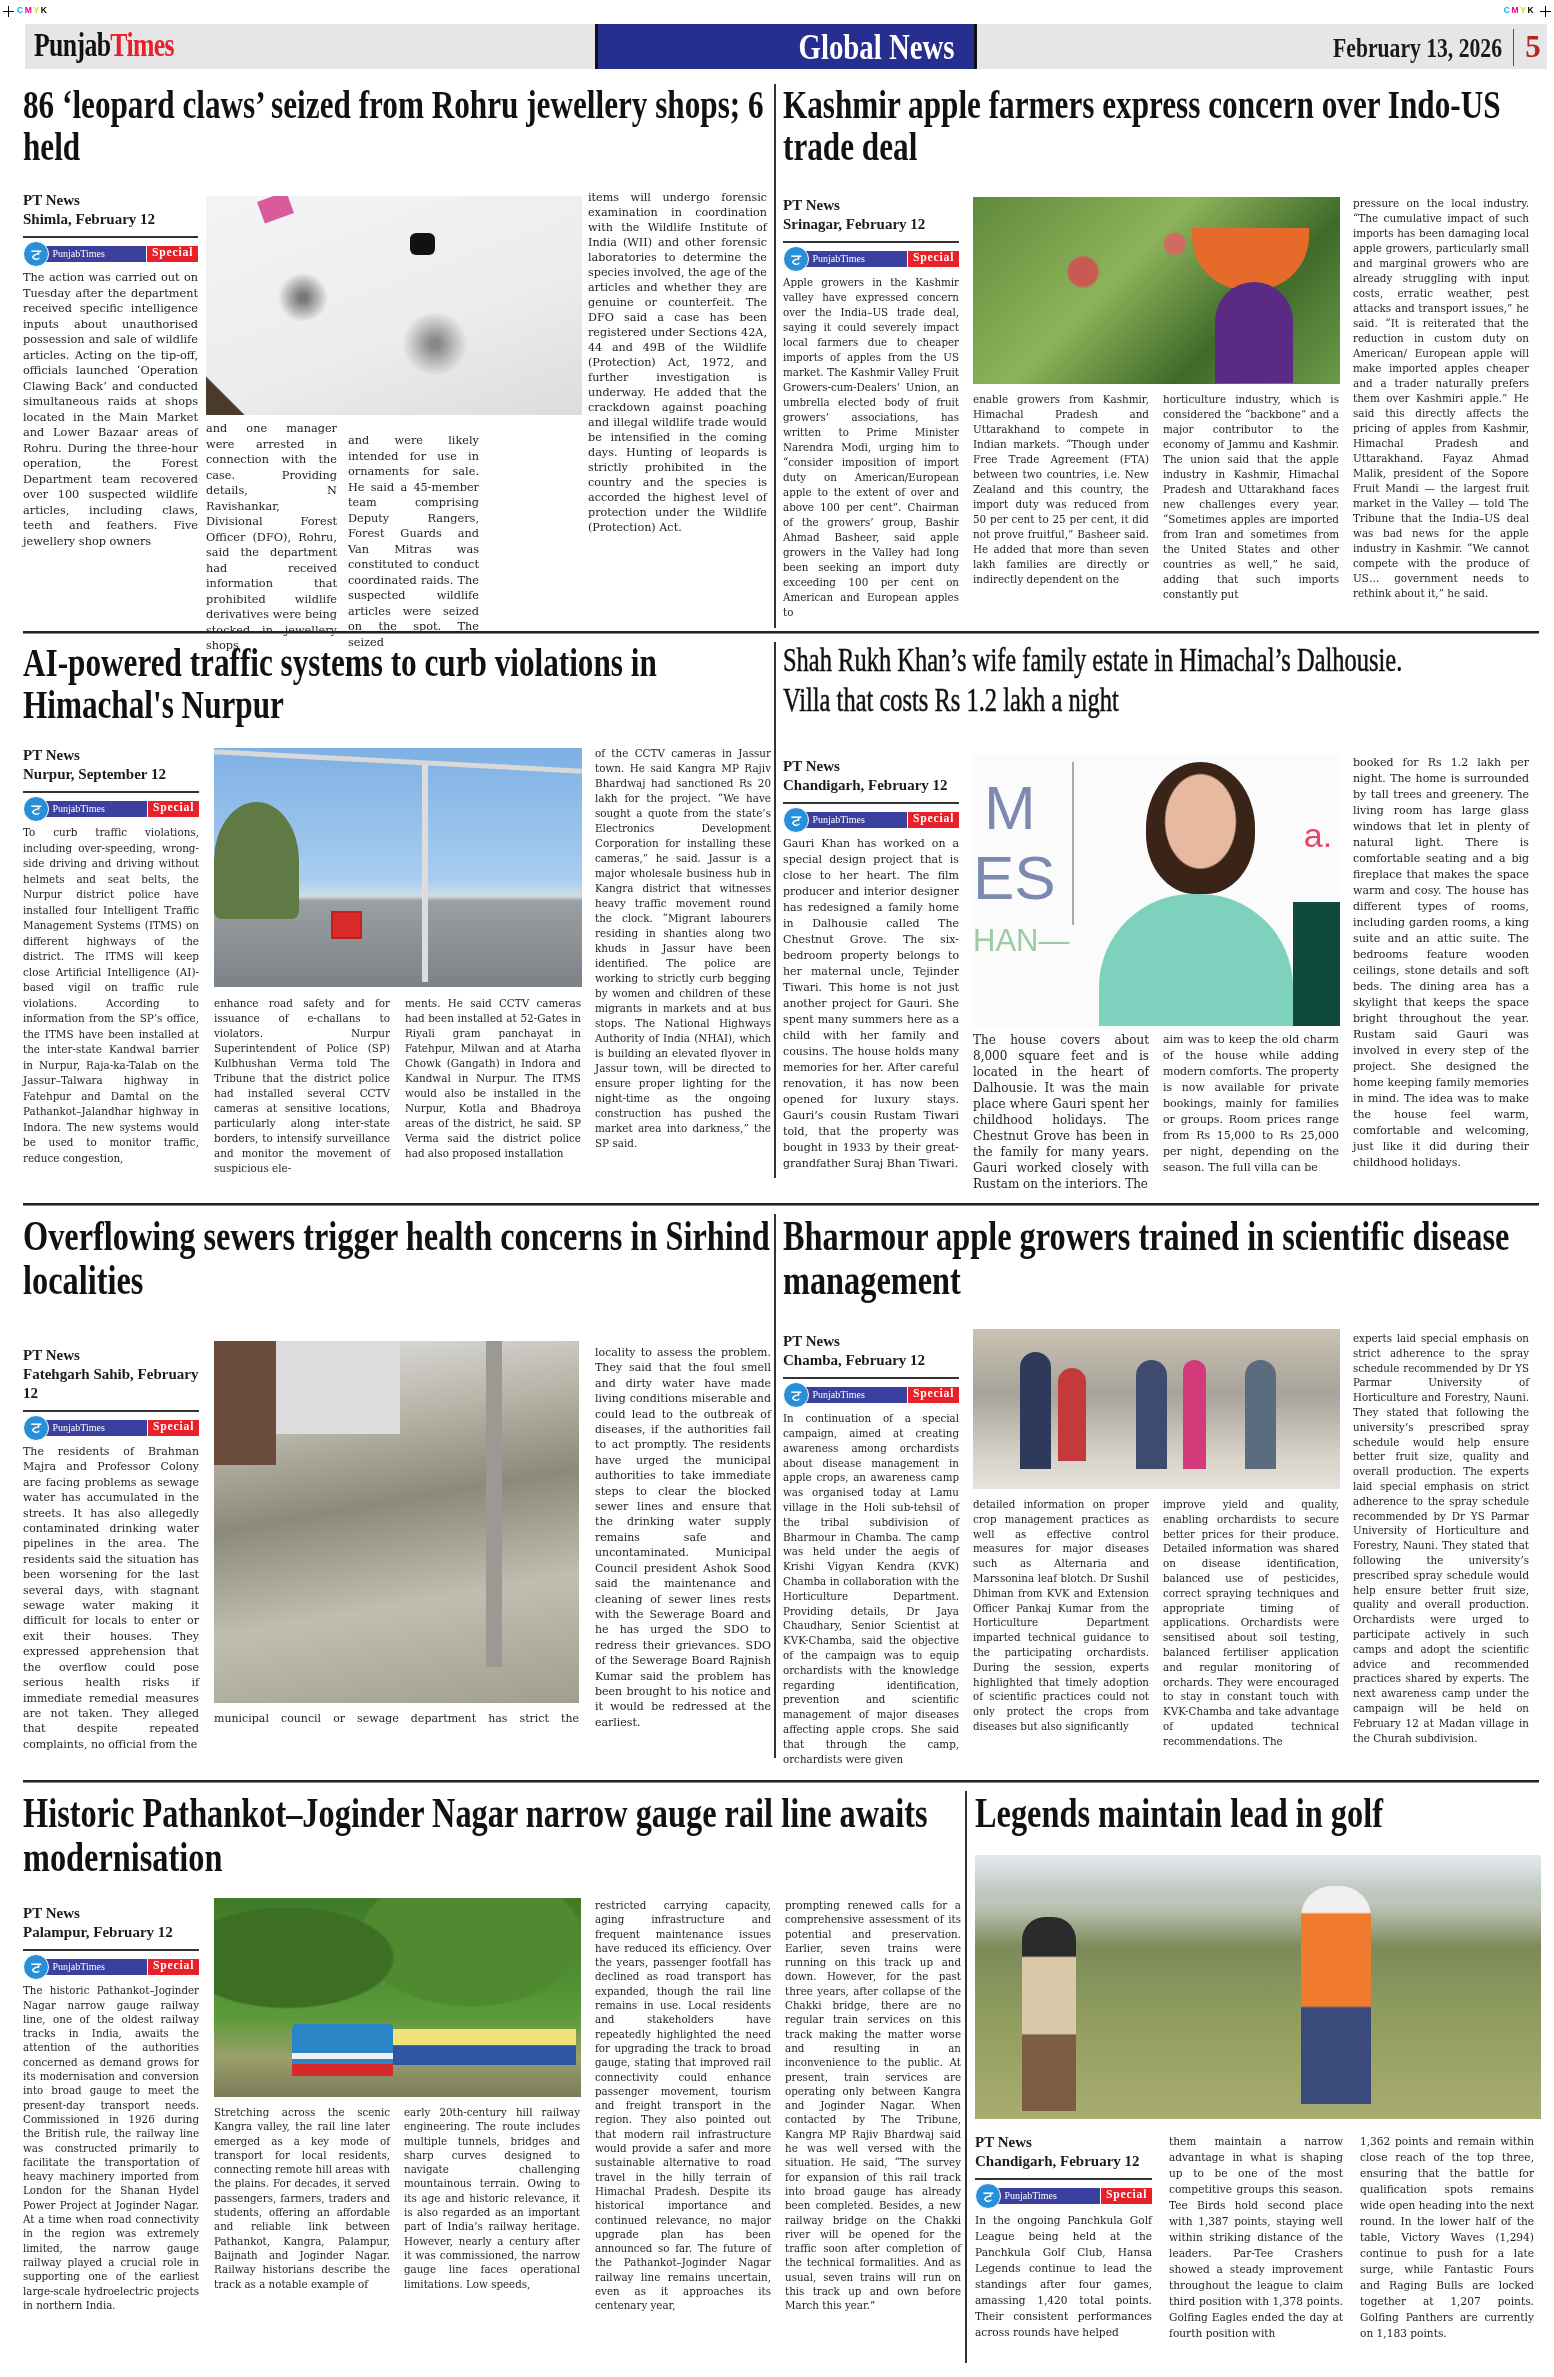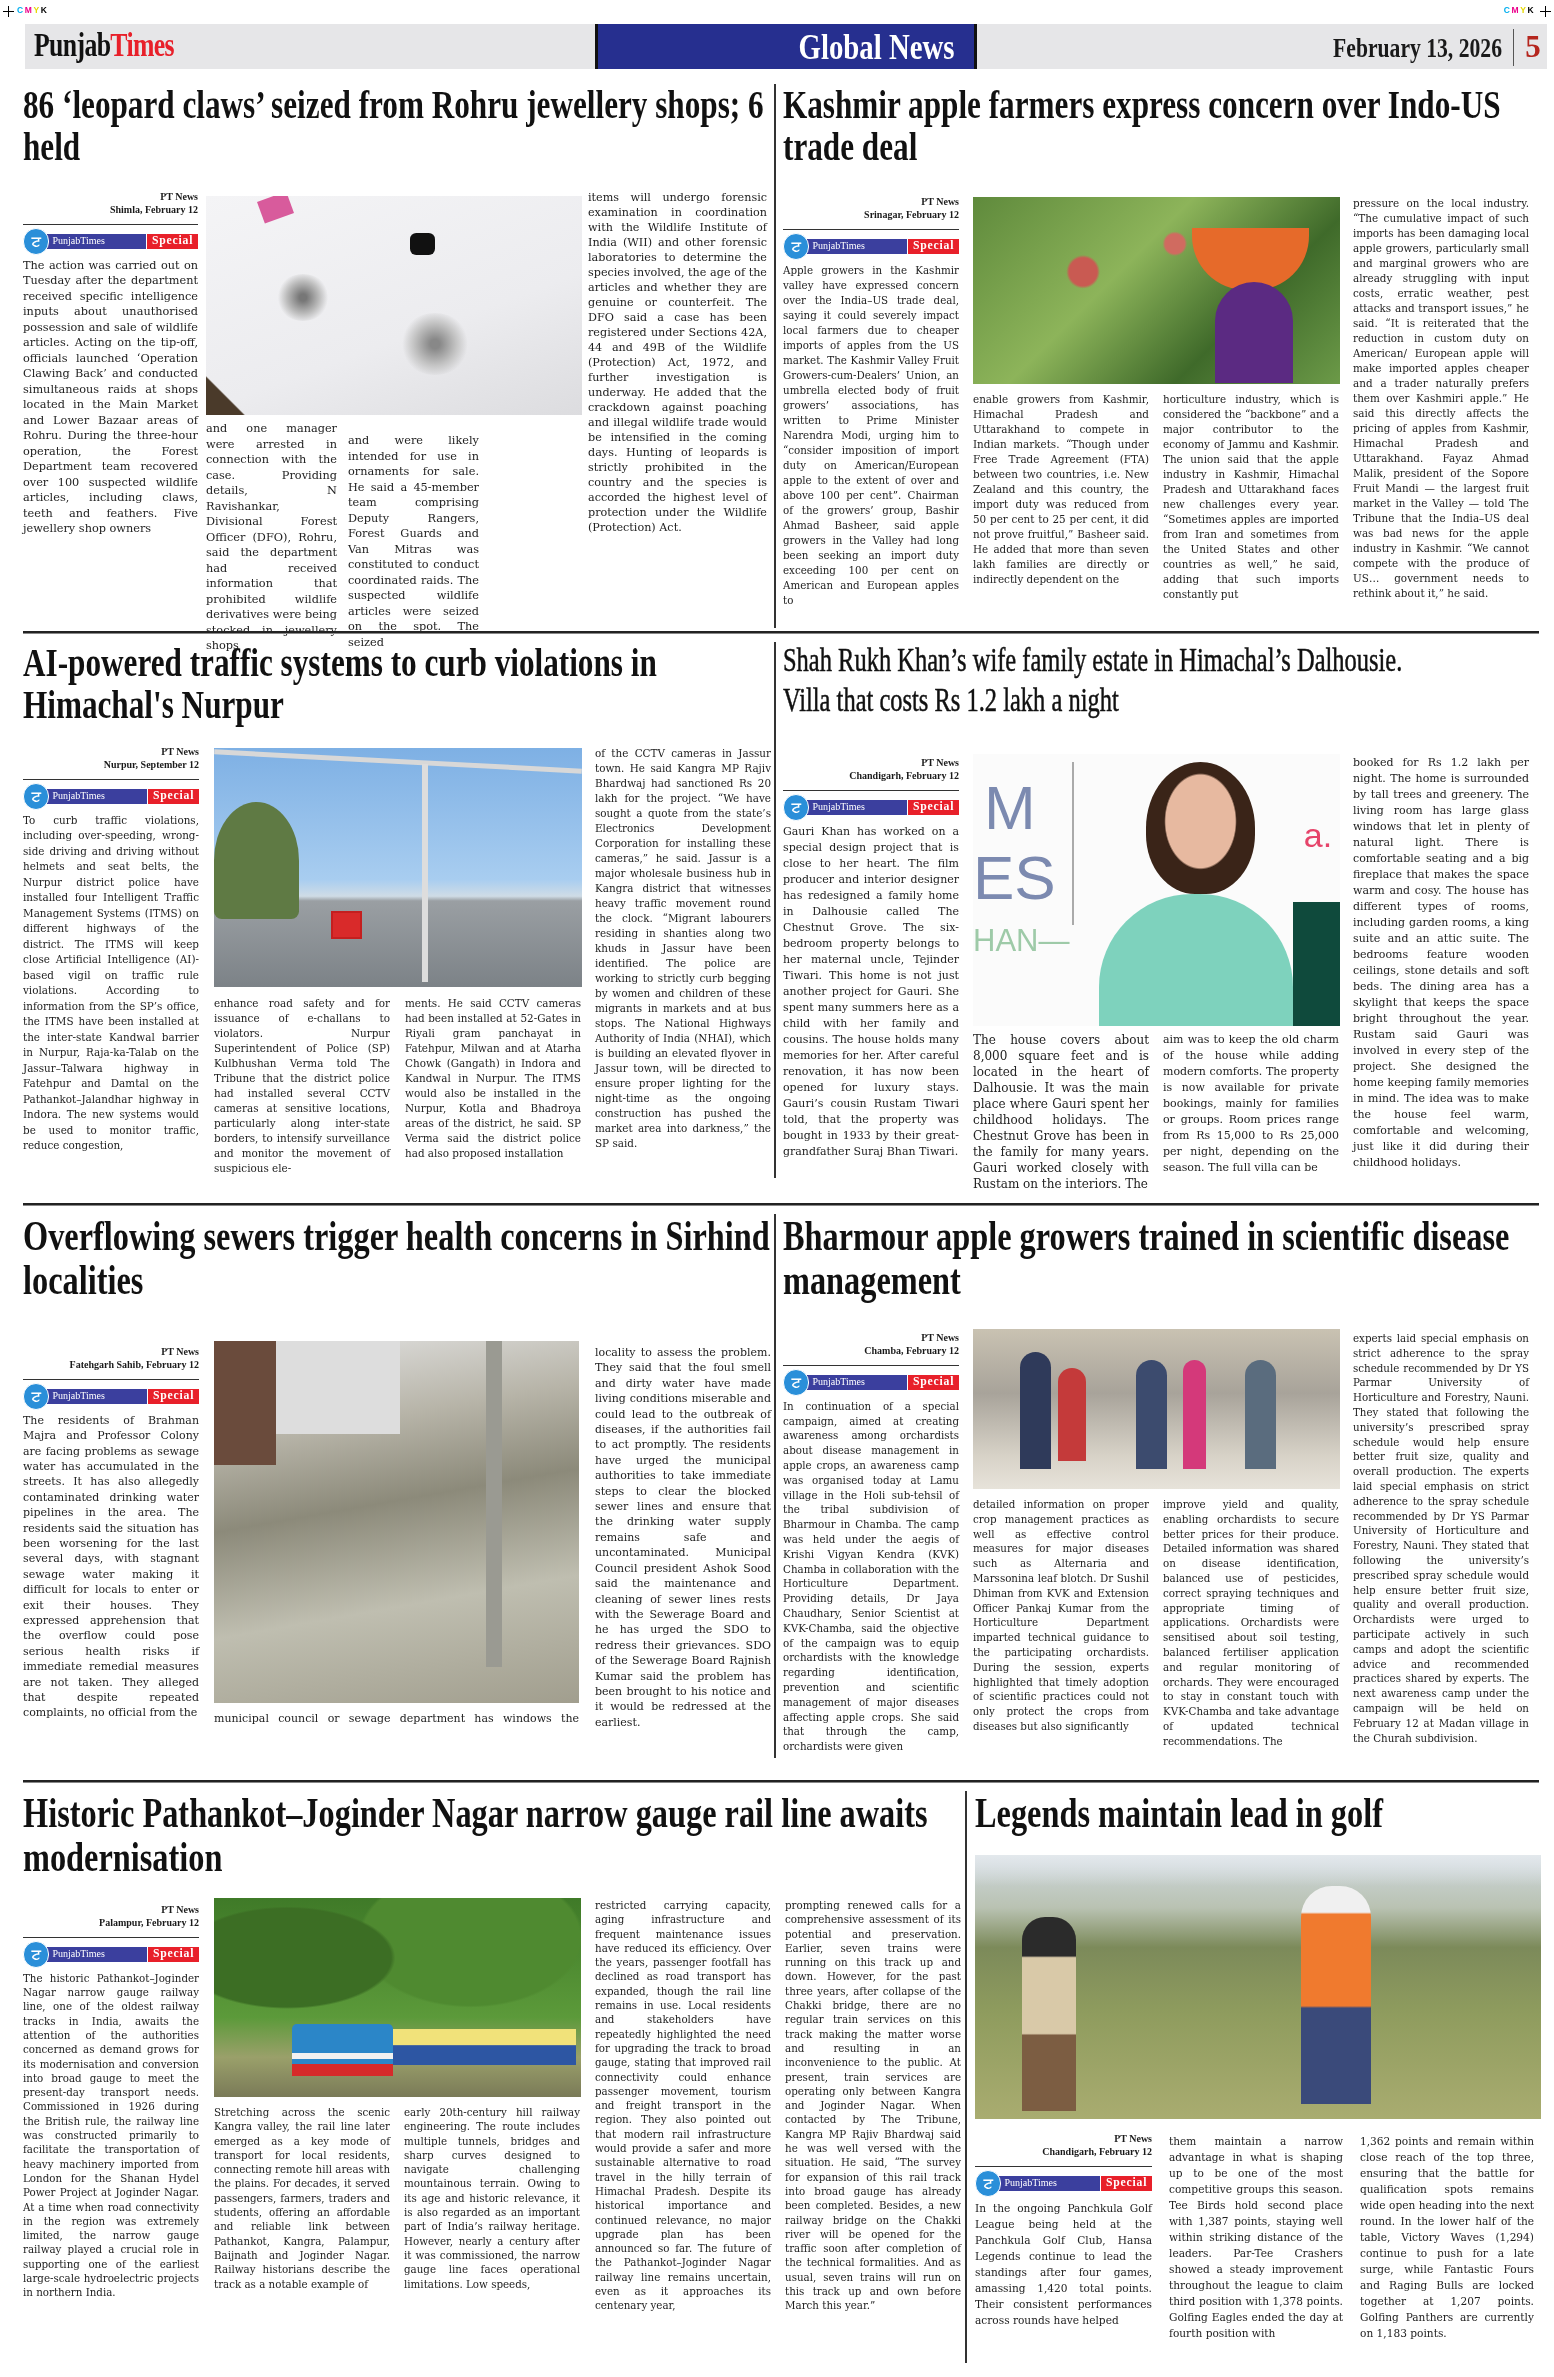--- a/index.html
+++ b/index.html
@@ -16,21 +16,21 @@
   .brand { position: absolute; left: 9.3px; top: 3.1px; font-family: "Liberation Serif", serif; font-size: 33px; font-weight: bold; letter-spacing: -0.8px; transform: scaleX(0.78); transform-origin: left; }
   .brand .b1 { color: #111; } .brand .b2 { color: #e8202a; }
   .section-box { position: absolute; left: 570px; top: 0; width: 382px; height: 45px; background: #262f8f; border-left: 3.1px solid #111; border-right: 3.1px solid #111; display: flex; align-items: center; justify-content: flex-end; }
   .section-box span { color: #fff; font-family: "Liberation Serif", serif; font-size: 36px; font-weight: bold; transform: scaleX(0.8); display: inline-block; }
   .mh-date { position: absolute; right: 45px; top: 9.3px; font-family: "Liberation Serif", serif; font-size: 26.4px; font-weight: bold; transform: scaleX(0.82); transform-origin: right; }
   .mh-div { position: absolute; right: 33px; top: 4.7px; width: 0.8px; height: 37px; background: #555; }
   .mh-page { position: absolute; right: 6.2px; top: 4.7px; font-family: "Liberation Serif", serif; font-size: 31px; font-weight: bold; color: #b5261e; }
 
   .story { position: absolute; }
   .headline { font-family: "Liberation Serif", serif; font-weight: bold; color: #111; line-height: 1.05; transform-origin: left top; white-space: nowrap; }
-  .dateline { font-family: "Liberation Serif", serif; font-weight: bold; font-size: 10px; line-height: 1.25; text-align: right; }
+  .dateline { font-family: "Liberation Serif", serif; font-weight: bold; font-size: 15px; line-height: 1.25; }
   .dl-rule { height: 1.6px; background: #333; margin: 7.8px 0 6.2px 0; }
   .badge { display: flex; align-items: center; height: 20px; margin-bottom: 6.2px; }
   .badge .logo { width: 26.4px; height: 26.4px; border-radius: 50%; background: #2a8fd9; color: #fff; font-size: 14px; display: flex; align-items: center; justify-content: center; font-weight: bold; margin-right: -4.7px; position: relative; z-index: 2; border: 1.6px solid #fff; }
   .badge .bname { background: #3b3f9e; color: #fff; font-family: "Liberation Serif", serif; font-size: 10px; height: 15.5px; padding: 1.6px 4.7px 0 7.8px; flex: 1; }
   .badge .bspec { background: #e8202a; color: #fff; font-family: "Liberation Serif", serif; font-size: 11.7px; font-weight: bold; height: 15.5px; padding: 0 4.7px; margin-left: 1.6px; letter-spacing: 0.8px; }
   .body { font-size: 10.4px; line-height: 15px; text-align: justify; hyphens: auto; color: #222; }
   .col { position: absolute; }
   .photo { position: absolute; overflow: hidden; }
   .rule-h { position: absolute; height: 3.1px; border-top: 2.3px solid #222; border-bottom: 0.8px solid #888; }
   .rule-v { position: absolute; width: 1.6px; background: #333; }
@@ -170,21 +170,21 @@
       <span class="bname">PunjabTimes</span>
       <span class="bspec">Special</span>
     </div>
     <div class="body" style="font-size:11px; line-height:15.4px;">The residents of Brahman Majra and Professor Colony are facing problems as sewage water has accumulated in the streets. It has also allegedly contaminated drinking water pipelines in the area. The residents said the situation has been worsening for the last several days, with stagnant sewage water making it difficult for locals to enter or exit their houses. They expressed apprehension that the overflow could pose serious health risks if immediate remedial measures are not taken. They alleged that despite repeated complaints, no official from the</div>
   </div>
   <div class="photo" style="left:191px; top:127px; width:365px; height:362px; background:linear-gradient(170deg,#e4e4e4 0%,#b7b4a8 25%,#8c8a7a 45%,#bfbeb0 70%,#a19e8e 100%);">
     <div style="position:absolute;left:0;top:0;width:62px;height:124px;background:#6a4b3c;"></div>
     <div style="position:absolute;left:62px;top:0;width:124px;height:93px;background:#ddd;"></div>
     <div style="position:absolute;left:272px;top:0;width:15.5px;height:326px;background:#9a9a92;"></div>
   </div>
-  <div class="col body" style="left:191px; top:497px; width:365px; font-size:11px; line-height:15.4px; text-align:justify; text-align-last:justify;">municipal council or sewage department has windows the</div>
+  <div class="col body" style="left:191px; top:497px; width:365px; font-size:11px; line-height:15.4px; text-align:justify; text-align-last:justify;">municipal council or sewage department has strict the</div>
   <div class="col body" style="left:572px; top:131px; width:176px; font-size:11px; line-height:15.4px;">locality to assess the problem. They said that the foul smell and dirty water have made living conditions miserable and could lead to the outbreak of diseases, if the authorities fail to act promptly. The residents have urged the municipal authorities to take immediate steps to clear the blocked sewer lines and ensure that the drinking water supply remains safe and uncontaminated. Municipal Council president Ashok Sood said the maintenance and cleaning of sewer lines rests with the Sewerage Board and he has urged the SDO to redress their grievances. SDO of the Sewerage Board Rajnish Kumar said the problem has been brought to his notice and it would be redressed at the earliest.</div>
 </div>
 <div class="rule-v" style="left:774px; top:1214px; height:544px;"></div>
 
 <div class="story" style="left:783px; top:1214px; width:755px; height:544px;">
   <div class="headline" style="font-size:42px; white-space:normal; width:979px; transform:scaleX(0.77);">Bharmour apple growers trained in scientific disease management</div>
   <div class="col" style="left:0; top:118px; width:176px;">
     <div class="dateline">PT News</div>
     <div class="dateline">Chamba, February 12</div>
     <div class="dl-rule"></div>

